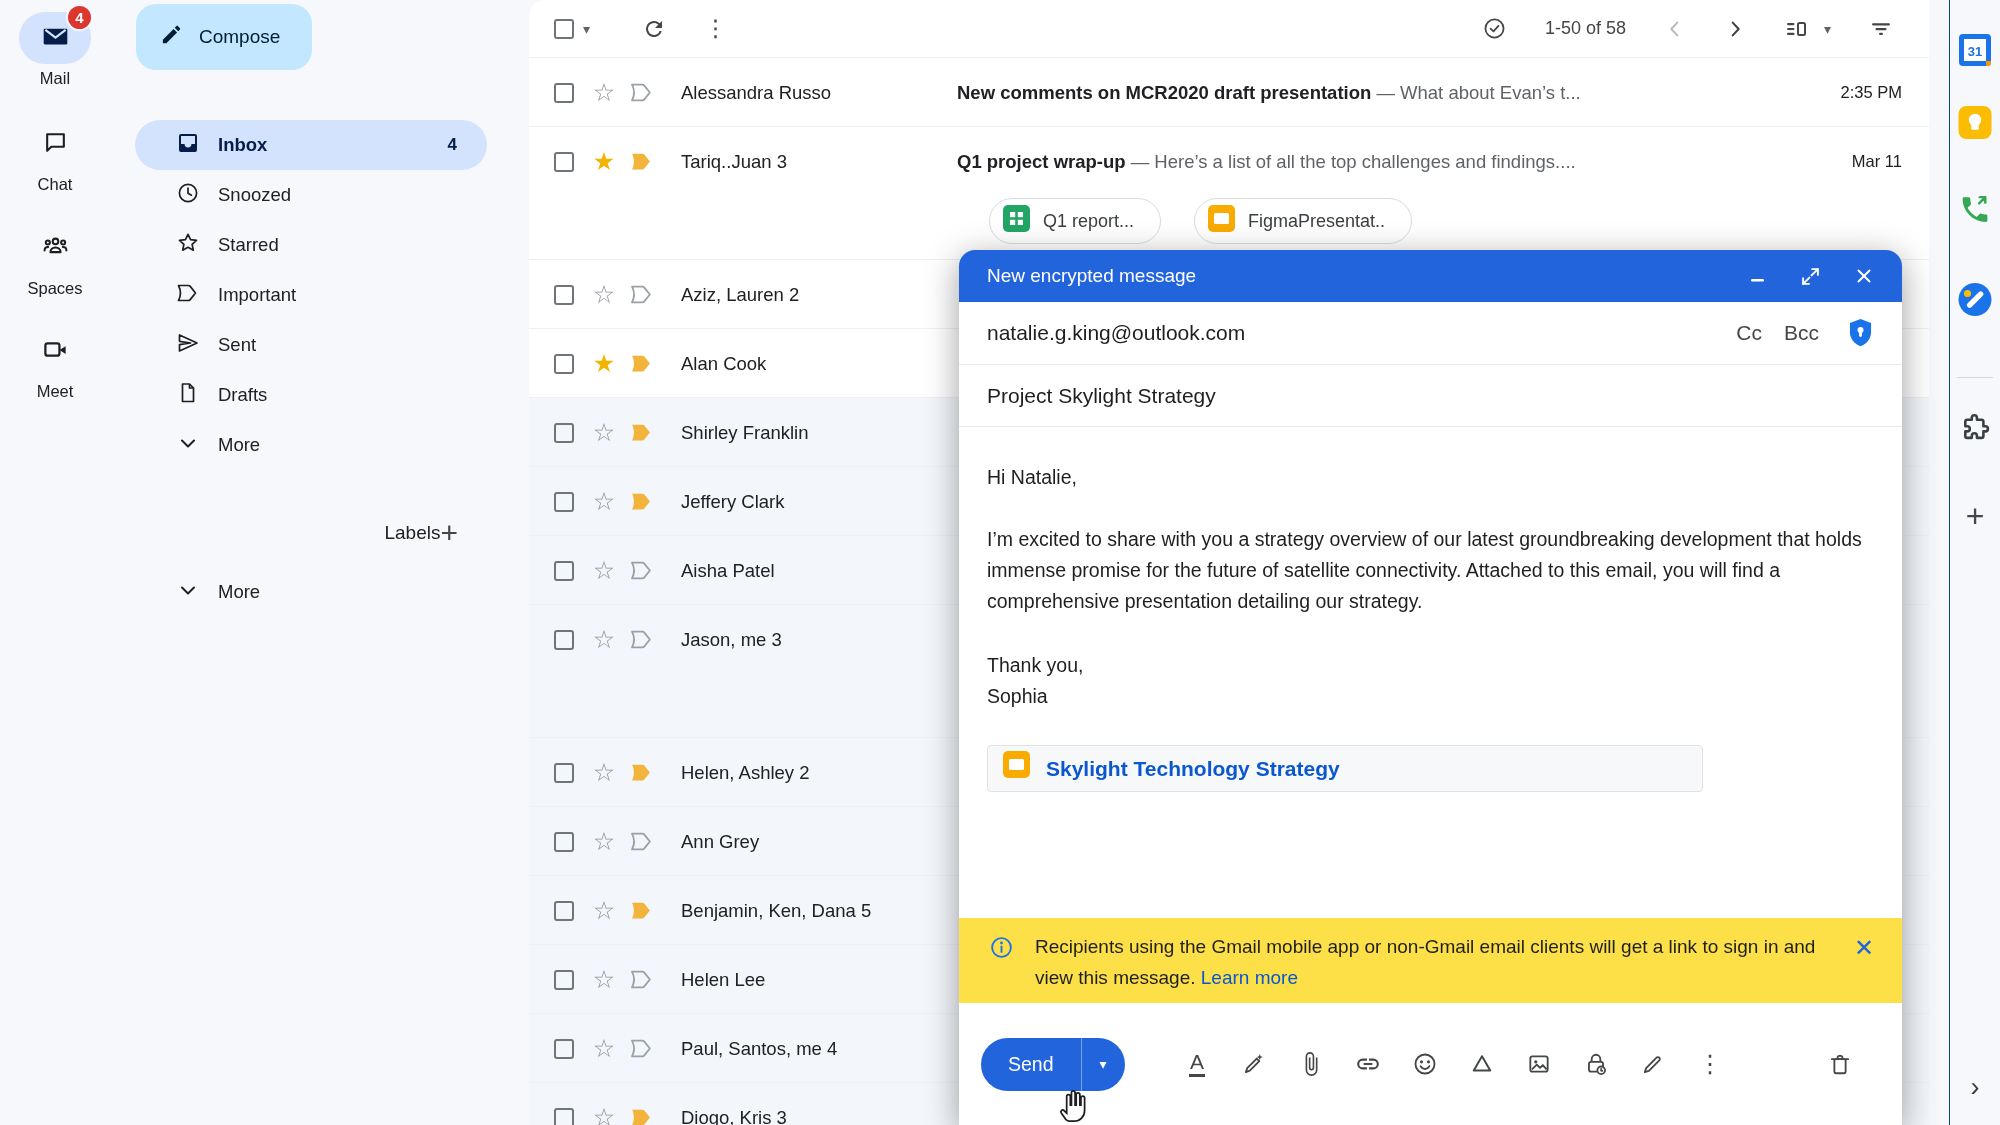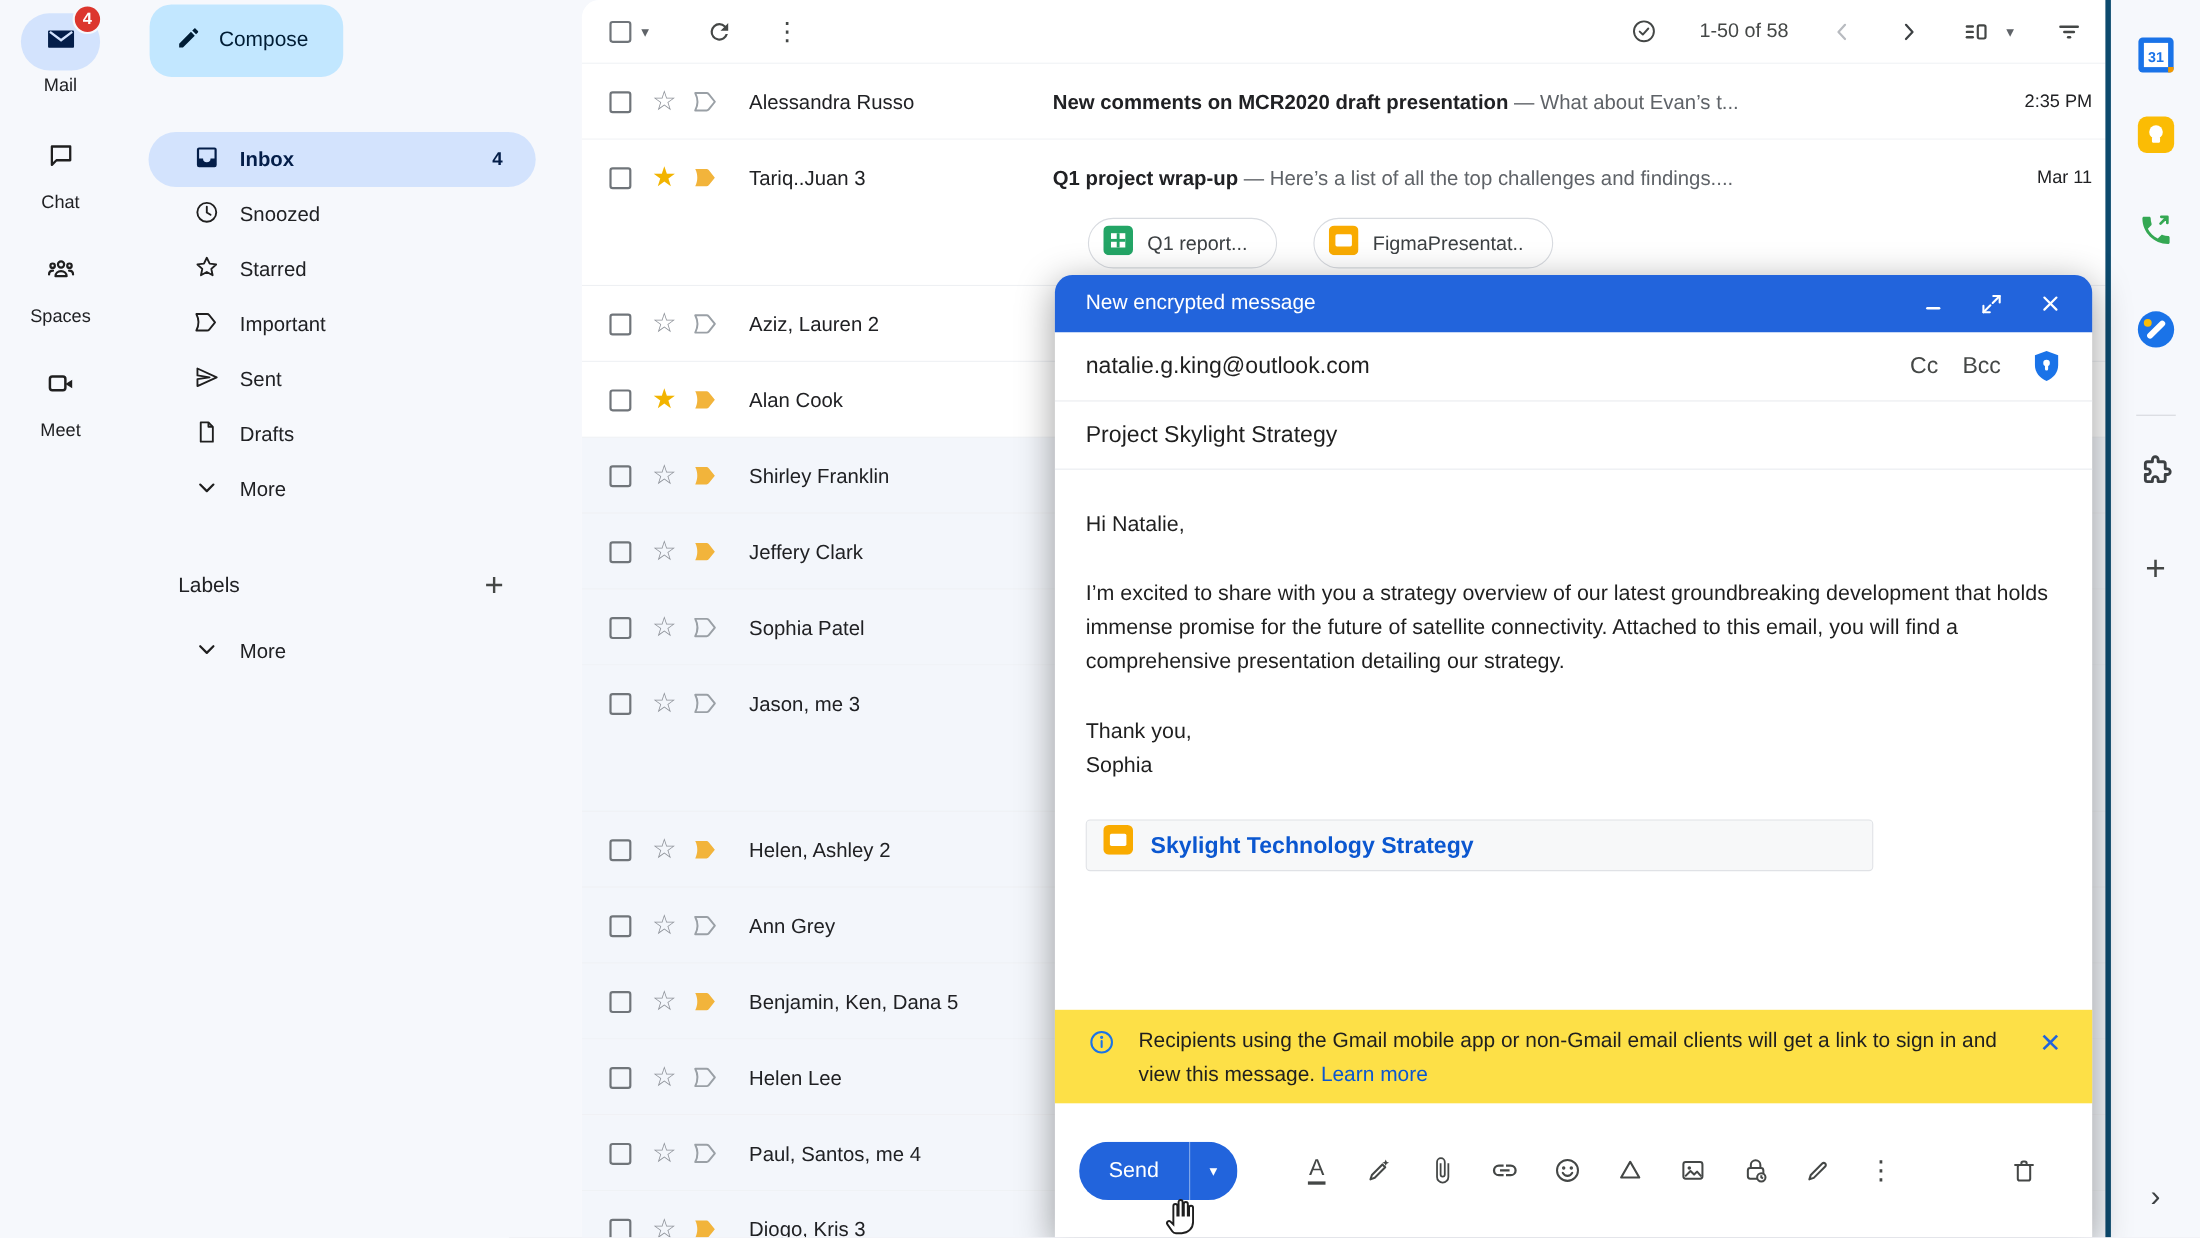--- a/index.html
+++ b/index.html
@@ -24,21 +24,21 @@
                  background:#c2e7ff; display:flex; align-items:center; gap:16px; font-size:19px; font-weight:500;
                  color:#001d35; cursor:pointer; }
   .nav-list { position:absolute; top:120px; left:0; width:100%; }
   .nav-item { height:50px; display:flex; align-items:center; gap:18px; padding-left:41px; margin:0 42px 0 25px;
               border-radius:25px; font-size:18.5px; color:#202124; cursor:pointer; }
   .nav-item .lbl { white-space:nowrap; }
   .nav-item .cnt { margin-left:auto; padding-right:30px; font-size:17px; font-weight:700; color:#041e49; }
   .nav-item.active { background:#d3e3fd; font-weight:700; color:#041e49; }
   .nav-item svg { flex:none; }
   .labels-row { position:absolute; top:505px; left:52px; width:296px; height:56px; display:flex; align-items:center;
-                justify-content:space-between; font-size:19px; font-weight:500; color:#202124; }
+                justify-content:flex-end; font-size:19px; font-weight:500; color:#202124; }
   .labels-plus { font-size:30px; font-weight:300; color:#444746; cursor:pointer; line-height:1; }
   .more2 { position:absolute; top:567px; left:25px; height:50px; display:flex; align-items:center; gap:18px;
            padding-left:41px; font-size:18.5px; color:#202124; cursor:pointer; }
 
   
   .list-pane { position:absolute; left:529px; top:0; width:1400px; height:1125px; background:#fff;
                border-radius:16px 0 0 0; overflow:hidden; }
   .list-toolbar { height:58px; display:flex; align-items:center; padding:0 36px 0 25px; border-bottom:1px solid #eef0f3; }
   .cb { width:20px; height:20px; border:2px solid #70757a; border-radius:3px; background:transparent; flex:none; cursor:pointer; }
   .tb-caret { font-size:14px; color:#5f6368; margin-left:9px; cursor:pointer; }
@@ -60,21 +60,21 @@
   .r-name { margin-left:25px; width:276px; font-size:18.5px; color:#202124; white-space:nowrap; overflow:hidden; flex:none; }
   .r-subjwrap { flex:1; overflow:hidden; white-space:nowrap; font-size:18.5px; color:#5f6368; }
   .r-subjwrap b { color:#202124; font-weight:700; }
   .r-time { width:132px; text-align:right; padding-right:27px; font-size:16.5px; color:#202124; flex:none; }
   .row.unread .r-name, .row.unread .r-time { font-weight:400; }
   .chips { position:absolute; left:460px; top:71px; display:flex; gap:33px; }
   .chip { height:46px; border:1px solid #d8dbe0; border-radius:23px; background:#fff; display:flex; align-items:center;
           gap:13px; padding:0 26px 0 13px; font-size:18px; color:#3c4043; cursor:pointer; }
 
   
-  .right-rail { position:absolute; right:0; top:0; width:86px; height:100%; background:#f6f8fc; border-left:5px solid #0c4a6e; }
+  .right-rail { position:absolute; right:0; top:0; width:51px; height:100%; background:#f6f8fc; border-left:1px solid #0c4a6e; }
   .rr-item { position:absolute; left:50%; transform:translateX(-50%); cursor:pointer; display:flex; }
   .rr-divider { position:absolute; left:50%; transform:translateX(-50%); top:377px; width:36px; height:1px; background:#d5d8dd; }
   .rr-plus { font-size:32px; font-weight:300; color:#444746; }
   .rr-chev { font-size:27px; color:#3c4043; font-weight:500; }
 
   
   .compose { position:absolute; left:959px; top:250px; width:943px; height:875px; background:#fff;
              border-radius:16px 16px 0 0; box-shadow:0 8px 34px rgba(0,0,0,.38); display:flex; flex-direction:column; z-index:5; }
   .c-header { height:52px; background:#2264dc; border-radius:16px 16px 0 0; display:flex; align-items:center;
               padding:0 28px; color:#fff; flex:none; }
@@ -389,21 +389,21 @@
         </div>
         <div class="row read">
           <div class="row-line">
             <span class="cb r-cb"></span>
             <span class="r-star">☆</span>
             <span class="r-imp">
               <svg width="26" height="21" viewBox="0 0 24 20" fill="none" stroke="#9aa0a6" stroke-width="1.7" stroke-linejoin="round">
                 <path d="M2.5 2.5h9.8c.7 0 1.4.3 1.9.9l5.3 6.6-5.3 6.6c-.5.6-1.2.9-1.9.9H2.5c2.4-4.6 2.4-10.4 0-15z"></path>
               </svg>
             </span>
-            <span class="r-name">Sophia Patel</span>
+            <span class="r-name">Aisha Patel</span>
             <span class="r-subjwrap"><b></b><span class="sn"></span></span>
             <span class="r-time"></span>
           </div>
         </div>
         <div class="row read tall">
           <div class="row-line">
             <span class="cb r-cb"></span>
             <span class="r-star">☆</span>
             <span class="r-imp">
               <svg width="26" height="21" viewBox="0 0 24 20" fill="none" stroke="#9aa0a6" stroke-width="1.7" stroke-linejoin="round">

